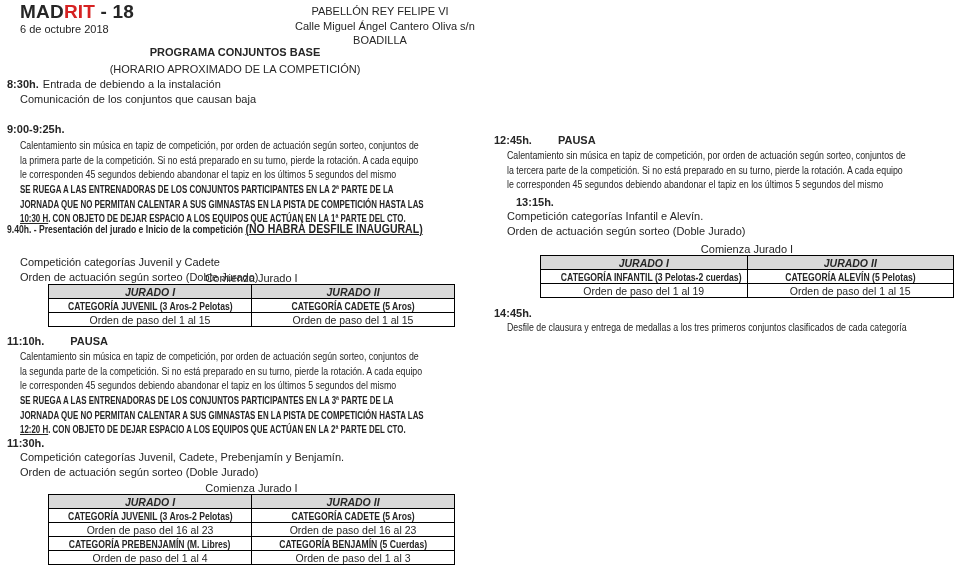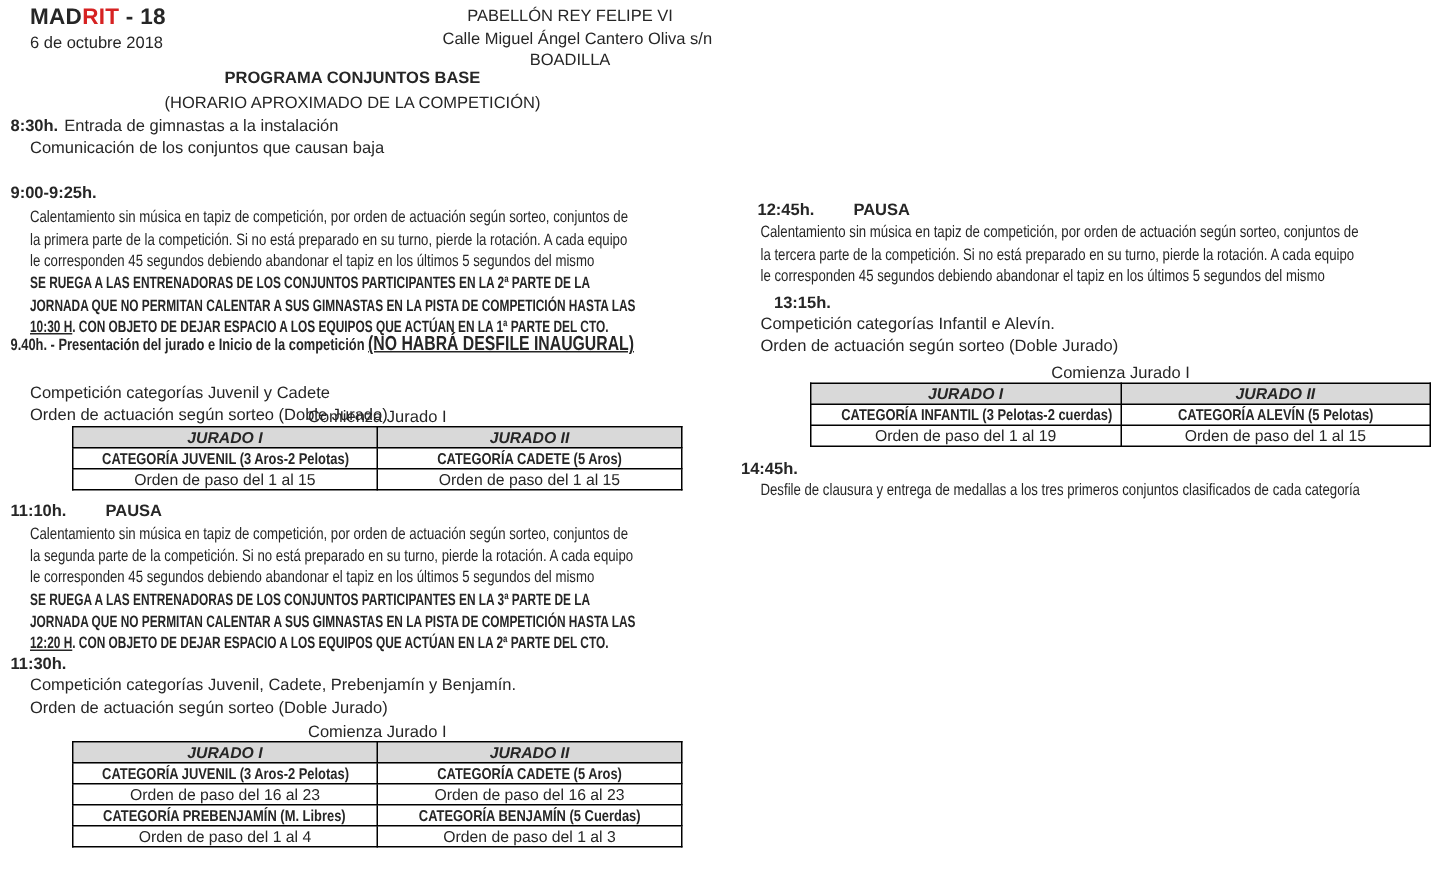--- a/index.html
+++ b/index.html
@@ -14,21 +14,21 @@
     font-family:"Liberation Sans", sans-serif;font-size:11px;line-height:14.7px;
   }
   .abs{position:absolute;}
   .b{font-weight:bold;}
   .u{text-decoration:underline;}
   .ln{white-space:nowrap;}
   .ind{padding-left:13px;}
   .fitA{transform:scaleX(0.80);transform-origin:0 50%;white-space:nowrap;}
   .fitB{transform:scaleX(0.72);transform-origin:0 50%;white-space:nowrap;font-weight:bold;}
   .fitH{transform:scaleX(0.78);transform-origin:0 50%;white-space:nowrap;}
-  .brand-line{font-size:15px;font-weight:bold;line-height:17px;letter-spacing:0.2px;}
+  .brand-line{font-size:19px;font-weight:bold;line-height:17px;letter-spacing:0.2px;}
   .brand-red{color:var(--accent_red);}
   .date-line{margin-top:2px;}
   .titlewrap{text-align:center;}
   .prog-title{font-size:11px;font-weight:bold;line-height:16px;}
   .prog-sub{margin-top:2px;}
   .venuewrap{text-align:center;line-height:14.5px;}
   .pausa{margin-left:26px;}
   .gap4{margin-left:4px;}
   .bighead{font-weight:bold;font-size:13.5px;text-decoration:underline;}
   .cap{text-align:center;}
@@ -50,21 +50,21 @@
   <div style="white-space:nowrap;">Calle Miguel Ángel Cantero Oliva s/n</div>
   <div>BOADILLA</div>
 </div>
 
 <div class="abs titlewrap" style="left:0;top:44px;width:470px;">
   <div class="prog-title">PROGRAMA CONJUNTOS BASE</div>
   <div class="prog-sub">(HORARIO APROXIMADO DE LA COMPETICIÓN)</div>
 </div>
 
 <div class="abs" style="left:7px;top:77px;">
-  <div class="ln"><span class="b">8:30h.</span><span class="gap4">Entrada de gimnastas a la instalación</span></div>
+  <div class="ln"><span class="b">8:30h.</span><span class="gap4">Entrada de debiendo a la instalación</span></div>
   <div class="ln ind">Comunicación de los conjuntos que causan baja</div>
 </div>
 
 <div class="abs b" style="left:7px;top:122px;">9:00-9:25h.</div>
 <div class="abs" style="left:20px;top:138px;">
   <div class="ln fitA">Calentamiento sin música en tapiz de competición, por orden de actuación según sorteo, conjuntos de</div>
   <div class="ln fitA">la primera parte de la competición. Si no está preparado en su turno, pierde la rotación. A cada equipo</div>
   <div class="ln fitA">le corresponden 45 segundos debiendo abandonar el tapiz en los últimos 5 segundos del mismo</div>
 </div>
 <div class="abs" style="left:20px;top:182px;">
@@ -132,21 +132,21 @@
     <td><span class="cellfit">CATEGORÍA PREBENJAMÍN (M. Libres)</span></td>
     <td><span class="cellfit">CATEGORÍA BENJAMÍN (5 Cuerdas)</span></td>
   </tr>
   <tr>
     <td>Orden de paso del 1 al 4</td>
     <td>Orden de paso del 1 al 3</td>
   </tr>
 </tbody>
   </table>
 
-<div class="abs" style="left:494px;top:133px;margin-left:11px;"><span class="b">12:45h.</span><span class="b pausa">PAUSA</span></div>
+<div class="abs" style="left:494px;top:133px;"><span class="b">12:45h.</span><span class="b pausa">PAUSA</span></div>
 <div class="abs" style="left:507px;top:148px;">
   <div class="ln fitA">Calentamiento sin música en tapiz de competición, por orden de actuación según sorteo, conjuntos de</div>
   <div class="ln fitA">la tercera parte de la competición. Si no está preparado en su turno, pierde la rotación. A cada equipo</div>
   <div class="ln fitA">le corresponden 45 segundos debiendo abandonar el tapiz en los últimos 5 segundos del mismo</div>
 </div>
 
 <div class="abs b" style="left:516px;top:195px;">13:15h.</div>
 <div class="abs" style="left:507px;top:209px;">
   <div class="ln">Competición categorías Infantil e Alevín.</div>
   <div class="ln">Orden de actuación según sorteo (Doble Jurado)</div>

